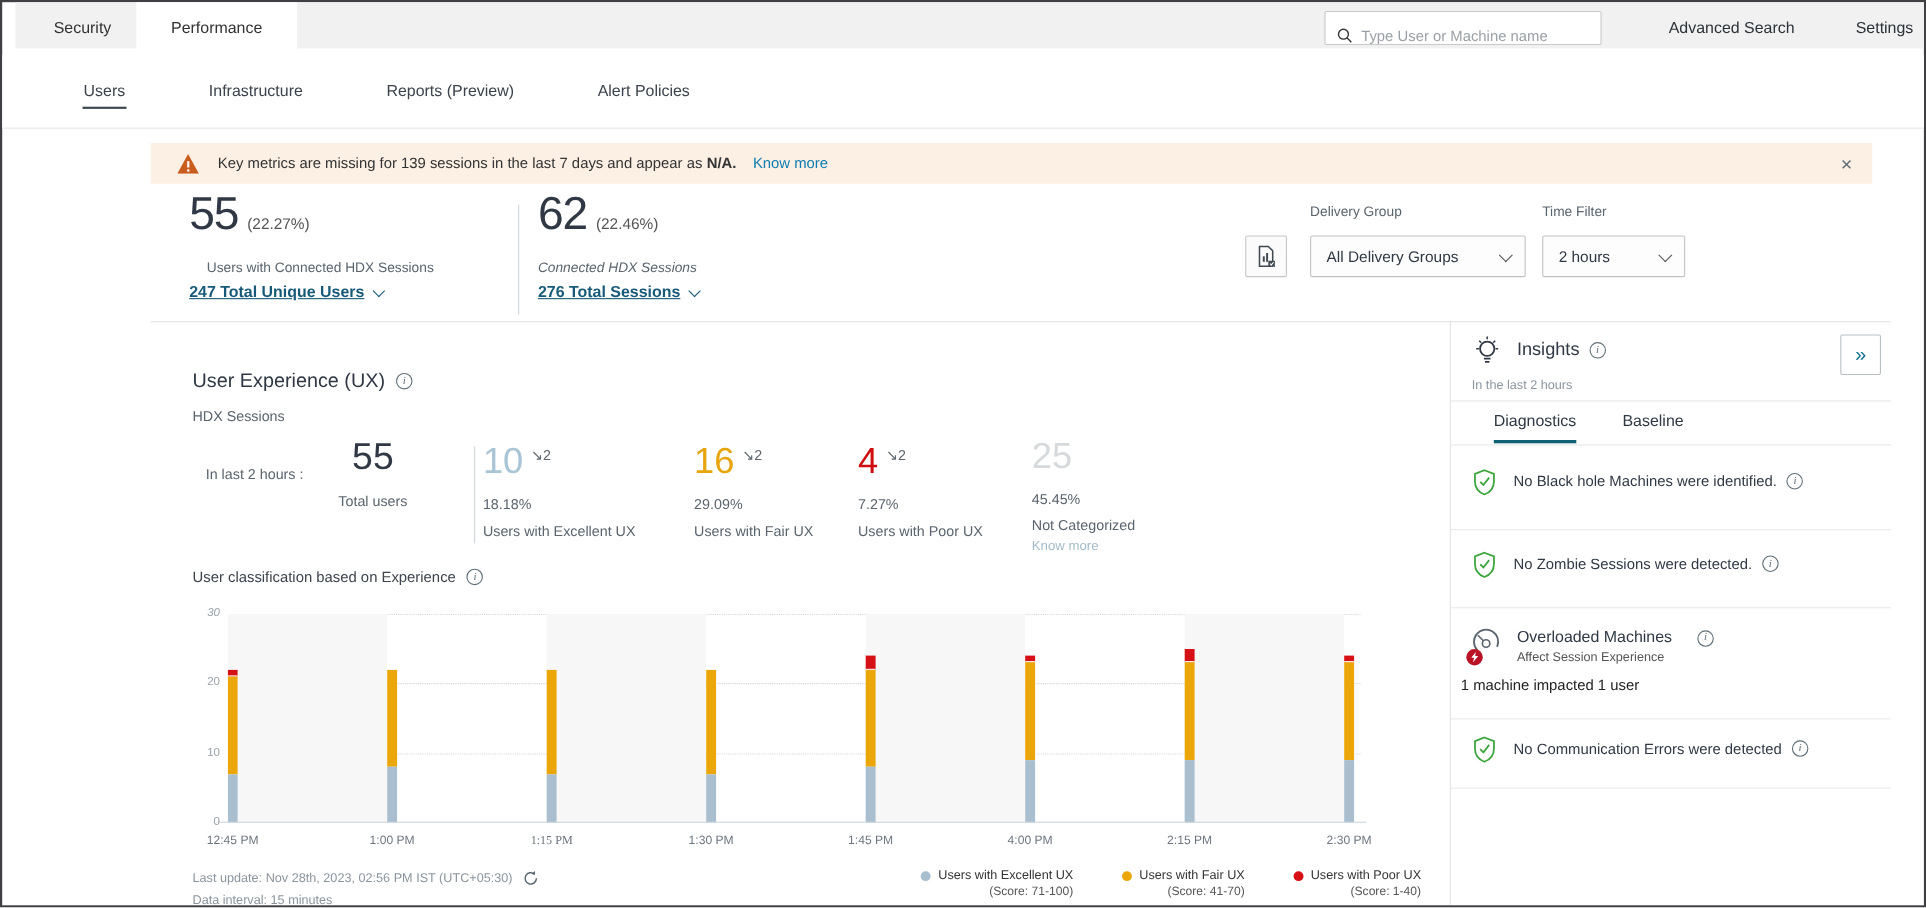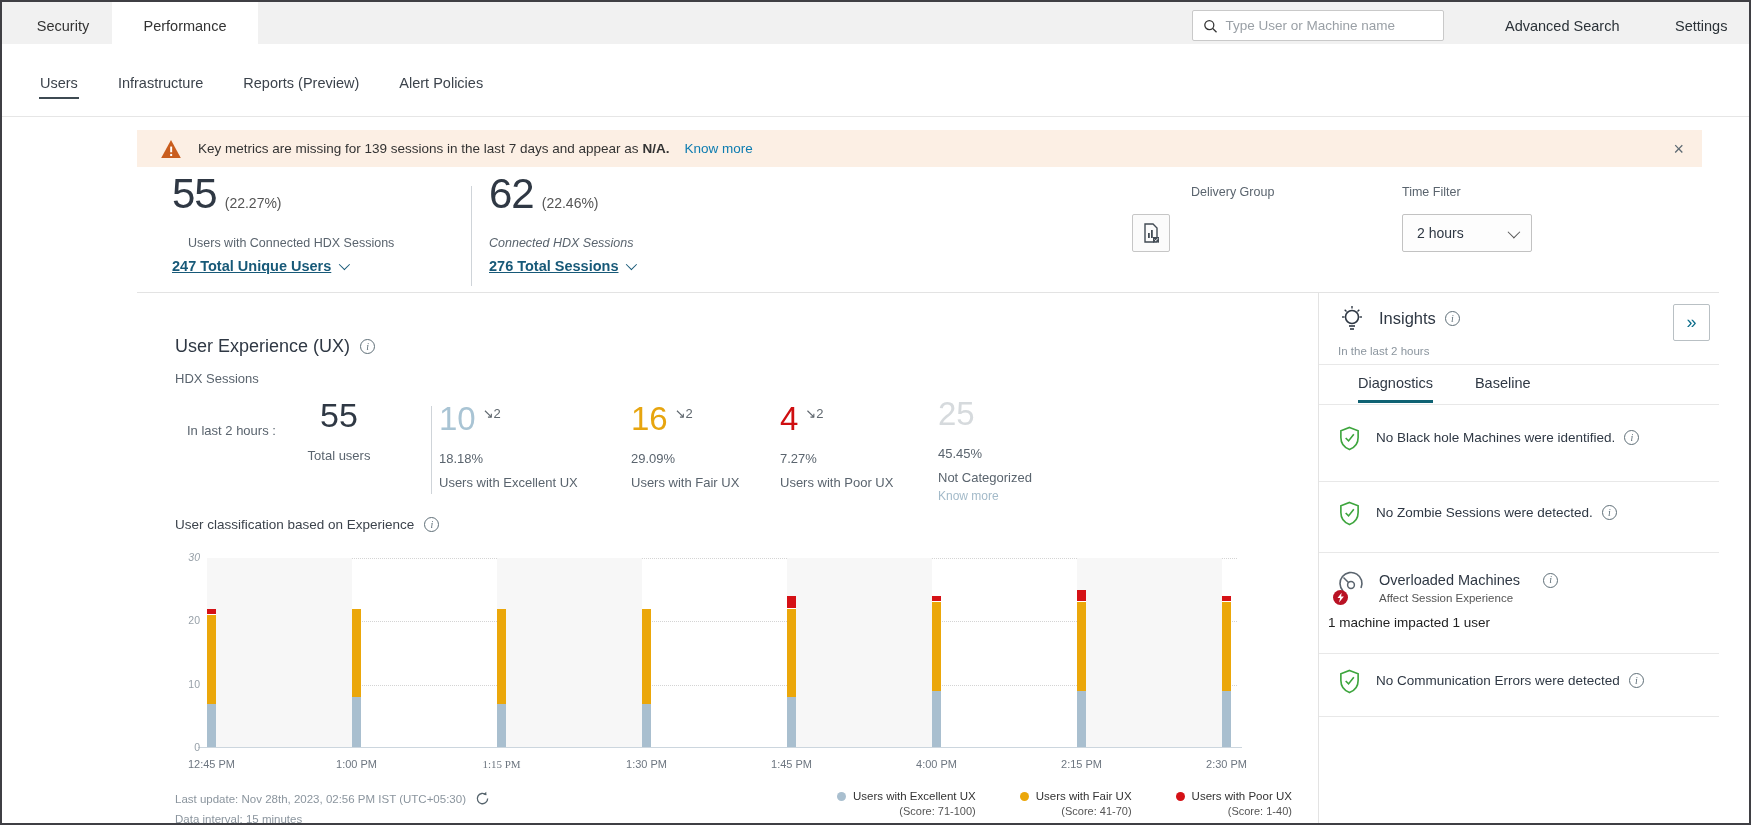--- a/index.html
+++ b/index.html
@@ -1,32 +1,32 @@
 <!DOCTYPE html>
 <html><head>
 <meta charset="utf-8">
 <style>
   * { margin:0; padding:0; box-sizing:border-box; }
   body { font-family:"Liberation Sans", sans-serif; background:#fff; }
   .screen { position:relative; width:1751px; height:825px; border:2px solid #3f3f44; background:#fff; overflow:hidden; }
 
   
-  .header { position:absolute; top:0; left:0; right:0; height:42px; background:#f1f1f1; }
+  .header { position:absolute; top:0; left:12px; right:0; height:42px; background:#f1f1f1; }
   .tab { position:absolute; top:0; height:48px; display:flex; align-items:center; justify-content:center; font-size:14.5px; color:#333; cursor:pointer; }
   .tab-security { left:12px; width:98px; }
   .tab-performance { left:110px; width:146px; background:#fff; }
-  .search-box { position:absolute; left:1190px; top:8px; width:252px; height:31px; background:#fff; border:1px solid #c9c9c9; border-radius:2px; display:flex; align-items:center; padding:0 10px; gap:8px; }
+  .search-box { position:absolute; left:1190px; top:8px; width:252px; height:31px; background:#fff; border:1px solid #c9c9c9; border-radius:2px; display:flex; align-items:flex-end; padding:0 10px; gap:8px; }
   .search-box input { border:none; outline:none; font-size:13.5px; color:#333; width:100%; background:transparent; font-family:inherit; }
   .search-box input::placeholder { color:#9aa0a6; }
   .hdr-link { position:absolute; top:0; height:48px; display:flex; align-items:center; font-size:14.5px; color:#2b3238; cursor:pointer; }
   .adv-search { left:1503px; } .settings { left:1673px; }
 
   
   .subnav { position:absolute; top:48px; left:0; right:0; height:67px; background:#fff; border-bottom:1px solid #e6e6e6; display:flex; align-items:center; padding-left:37px; gap:38px; }
-  .subnav-item { font-size:14.5px; color:#3c434c; padding:7px 1px 6px; border-bottom:2px solid transparent; cursor:pointer; }
+  .subnav-item { font-size:14.5px; color:#3c434c; padding:7px 1px 6px; border-bottom:2px solid transparent; cursor:pointer;margin-left:36px; }
   .subnav-item.active { border-bottom-color:#3e4a52; }
 
   
   .banner { position:absolute; left:135px; top:128px; width:1565px; height:37px; background:#fcefe4; display:flex; align-items:center; padding:0 18px 0 24px; font-size:13.5px; color:#333; }
   .warn-icon { width:20px; height:18px; margin-right:17px; flex:0 0 auto; }
   .banner b { margin-left:4px; }
   .banner-link { color:#0d7cb0; margin-left:15px; cursor:pointer; }
   .banner-close { margin-left:auto; color:#5f6b73; font-size:18px; line-height:1; cursor:pointer; }
 
   
@@ -170,20 +170,24 @@
   <div class="icon-btn">
     <svg width="22" height="22" viewBox="0 0 22 22">
       <path d="M5 2 H13 L17 6 V20 H5 Z" fill="none" stroke="#424b54" stroke-width="1.4"></path>
       <rect x="8" y="11" width="1.8" height="5" fill="#424b54"></rect>
       <rect x="11" y="8" width="1.8" height="8" fill="#424b54"></rect>
       <path d="M13 15 h6 v6 l-3-2 -3 2 z" fill="#424b54"></path>
       <path d="M14.6 17.6 l1.2 1.2 2-2.4" stroke="#fff" stroke-width="1" fill="none"></path>
     </svg>
   </div>
   <div class="filter-label" style="left:1189px; top:183px;">Delivery Group</div>
+  <div class="dd" style="left:1189px; top:212px; width:196px;">
+    <span>All Delivery Groups</span>
+      <span class="chev"></span>
+  </div>
   <div class="filter-label" style="left:1400px; top:183px;">Time Filter</div>
   <div class="dd" style="left:1400px; top:212px; width:130px;">
     <span>2 hours</span>
       <span class="chev"></span>
   </div>
 
   <div class="section-divider"></div>
 
   <div class="ux-title">
     <span>User Experience (UX)</span>

